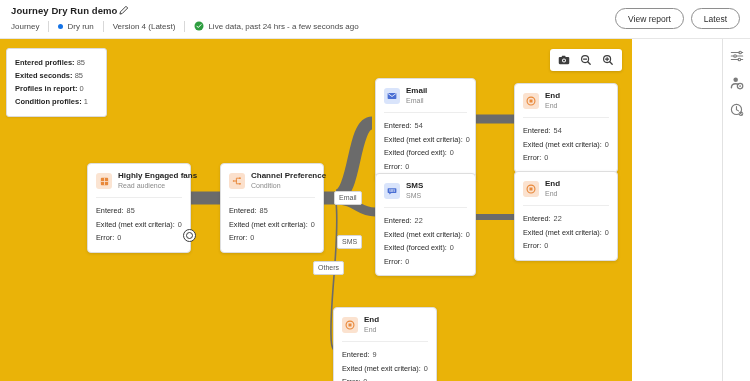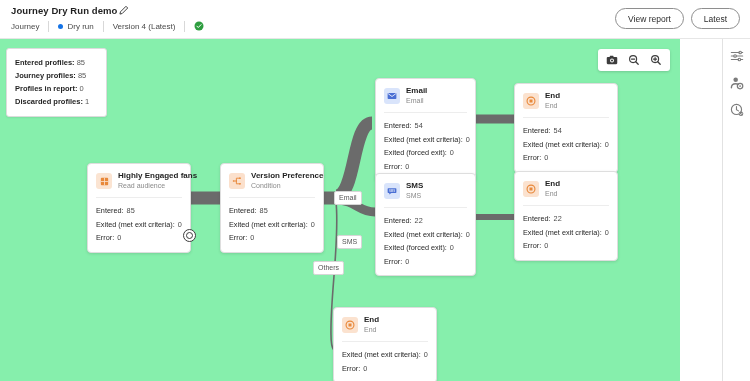--- a/index.html
+++ b/index.html
@@ -38,22 +38,22 @@
   .btn {
     border: 1px solid #8e8e8e; border-radius: 11px; background: #ffffff;
     font-family: "Liberation Sans", sans-serif;
     font-size: 8.5px; color: #2c2c2c; height: 21px; padding: 0 12px;
     cursor: pointer; display: flex; align-items: center; justify-content: center;
     white-space: nowrap;
   }
 
   
   .canvas {
-    position: absolute; left: 0; top: 39px; width: 680px; height: 342px;
-    background: #86efac; overflow: hidden;
+    position: absolute; left: 0; top: 39px; width: 632px; height: 342px;
+    background: #eab308; overflow: hidden;
   }
   .rail {
     position: absolute; right: 0; top: 39px; width: 28px; height: 342px;
     background: #ffffff; border-left: 1px solid #e2e2e2;
     display: flex; flex-direction: column; align-items: center; padding-top: 10px; gap: 13px;
   }
   .rail-icon { width: 14px; height: 14px; display: block; cursor: pointer; opacity: .72; }
 
   
   .stats-card {
@@ -144,20 +144,21 @@
       <span class="meta-sep"></span>
       <span class="meta-item">Version 4 (Latest)</span>
       <span class="meta-sep"></span>
       <span class="meta-item">
         <span>
           <svg class="check-green" viewBox="0 0 16 16">
             <circle cx="8" cy="8" r="7.2" fill="#2d9d3f"></circle>
             <path d="M4.6 8.2l2.2 2.2 4.5-4.6" stroke="#ffffff" stroke-width="1.6" fill="none" stroke-linecap="round" stroke-linejoin="round"></path>
           </svg>
         </span>
+        <span>Live data, past 24 hrs - a few seconds ago</span>
       </span>
     </div>
 
     <div class="header-actions">
       <button class="btn">View report</button>
       <button class="btn">Latest</button>
     </div>
   </div>
 
   <div class="canvas">
@@ -178,29 +179,29 @@
 
       <path d="M476 178 L515 178" stroke="#6b6b6b" stroke-width="6" fill="none"></path>
     </svg>
 
     <div class="stats-card">
       <div class="stat-line">
         <b>Entered profiles:</b>
         <span>85</span>
       </div>
       <div class="stat-line">
-        <b>Journey profiles:</b>
+        <b>Exited seconds:</b>
         <span>85</span>
       </div>
       <div class="stat-line">
         <b>Profiles in report:</b>
         <span>0</span>
       </div>
       <div class="stat-line">
-        <b>Discarded profiles:</b>
+        <b>Condition profiles:</b>
         <span>1</span>
       </div>
     </div>
 
     <div class="canvas-toolbar">
       <button class="tool-btn">
         <svg width="12" height="12" viewBox="0 0 16 16" fill="none">
           <rect x="1" y="4" width="14" height="9.5" rx="1.4" fill="#3d3d3d"></rect>
           <rect x="5" y="2.2" width="5" height="2.2" rx="0.7" fill="#3d3d3d"></rect>
           <circle cx="8" cy="8.7" r="2.6" fill="#ffffff"></circle>
@@ -254,21 +255,21 @@
       <div class="node-head">
         <span class="node-icon ic-condition">
           <svg width="10" height="10" viewBox="0 0 16 16" fill="none" stroke="#e8883a" stroke-width="1.5">
             <path d="M3 8h4M7 8V3.5h5M7 8v4.5h5" stroke-linecap="round" stroke-linejoin="round"></path>
             <circle cx="2.5" cy="8" r="1.3" fill="#e8883a" stroke="none"></circle>
             <rect x="11.5" y="2.3" width="2.5" height="2.5" fill="#e8883a" stroke="none"></rect>
             <rect x="11.5" y="11.2" width="2.5" height="2.5" fill="#e8883a" stroke="none"></rect>
           </svg>
         </span>
         <span class="node-titles">
-          <span class="node-title">Version Preference</span>
+          <span class="node-title">Channel Preference</span>
           <span class="node-sub">Condition</span>
         </span>
       </div>
       <div class="node-divider"></div>
       <div class="node-body">
         <div class="metric"><b>Entered:</b><span class="mv">85</span></div>
         <div class="metric"><b>Exited (met exit criteria):</b><span class="mv">0</span></div>
         <div class="metric"><b>Error:</b><span class="mv">0</span></div>
       </div>
     </div>
@@ -367,20 +368,21 @@
             <rect x="5.6" y="5.6" width="4.8" height="4.8" fill="#e8883a"></rect>
           </svg>
         </span>
         <span class="node-titles">
           <span class="node-title">End</span>
           <span class="node-sub">End</span>
         </span>
       </div>
       <div class="node-divider"></div>
       <div class="node-body">
+        <div class="metric"><b>Entered:</b><span class="mv">9</span></div>
         <div class="metric"><b>Exited (met exit criteria):</b><span class="mv">0</span></div>
         <div class="metric"><b>Error:</b><span class="mv">0</span></div>
       </div>
     </div>
 
   </div>
 
   <div class="rail">
     <span>
       <svg class="rail-icon" viewBox="0 0 16 16" fill="none" stroke="#4a4a4a" stroke-width="1.2">

